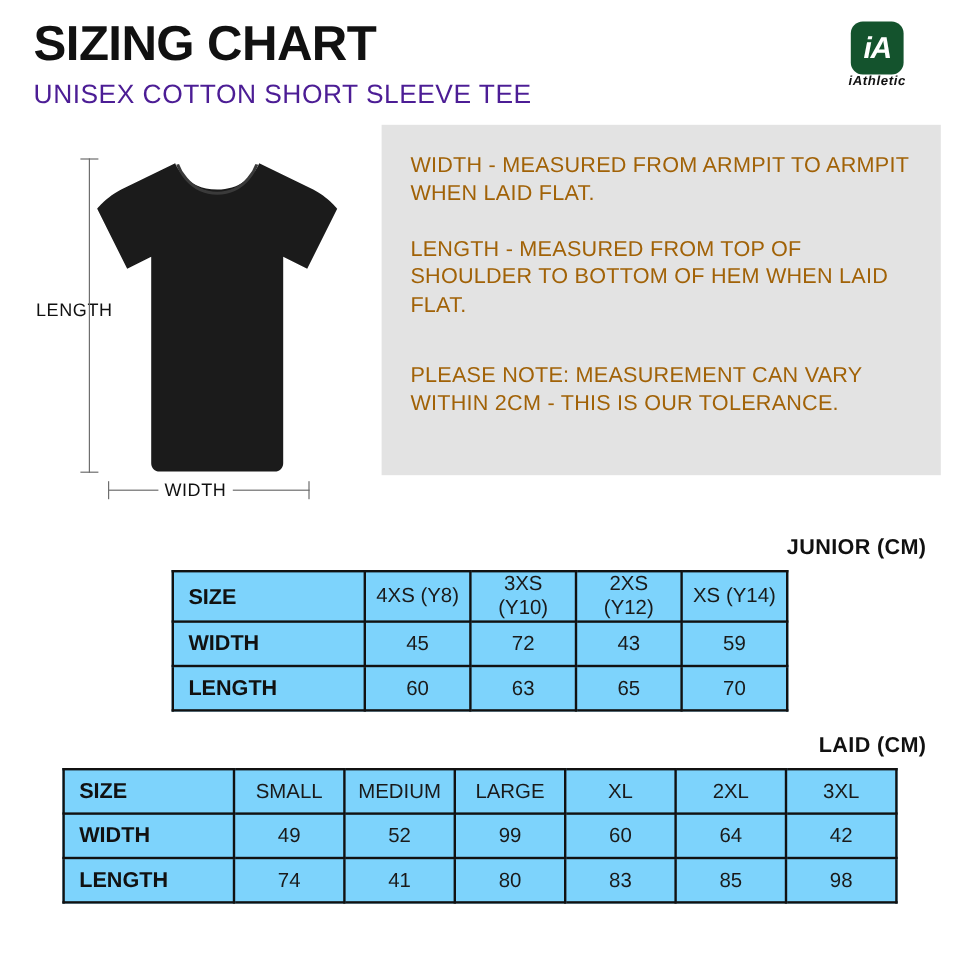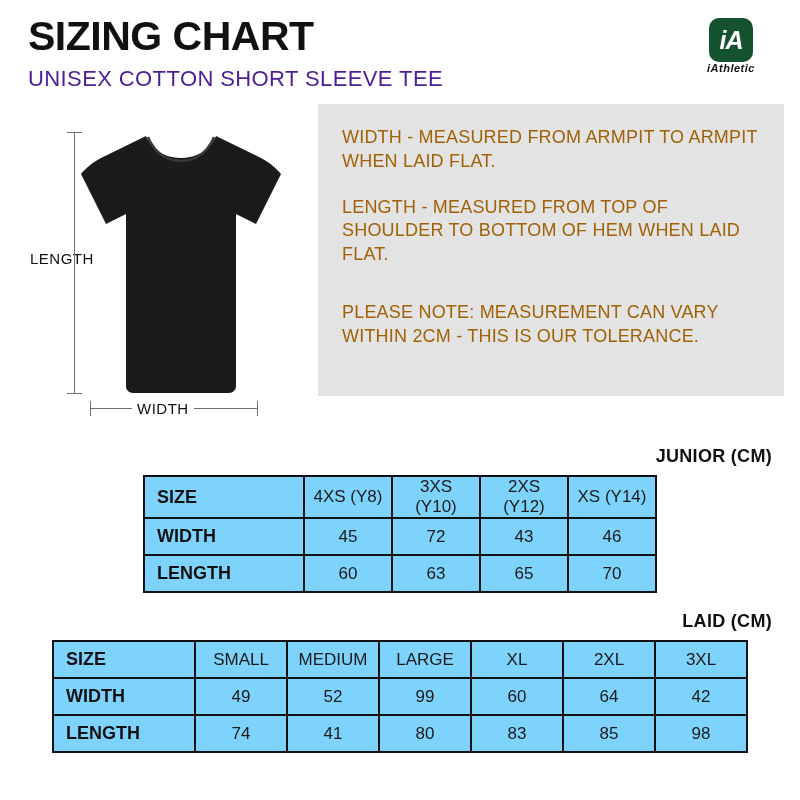--- a/index.html
+++ b/index.html
@@ -267,21 +267,21 @@
           <td class="datacell">4XS (Y8)</td>
           <td class="datacell">3XS (Y10)</td>
           <td class="datacell">2XS (Y12)</td>
           <td class="datacell">XS (Y14)</td>
         </tr>
         <tr>
           <td class="rowhead">WIDTH</td>
           <td class="datacell">45</td>
           <td class="datacell">72</td>
           <td class="datacell">43</td>
-          <td class="datacell">46</td>
+          <td class="datacell">59</td>
         </tr>
         <tr>
           <td class="rowhead">LENGTH</td>
           <td class="datacell">60</td>
           <td class="datacell">63</td>
           <td class="datacell">65</td>
           <td class="datacell">70</td>
         </tr>
       </tbody>
     </table>

